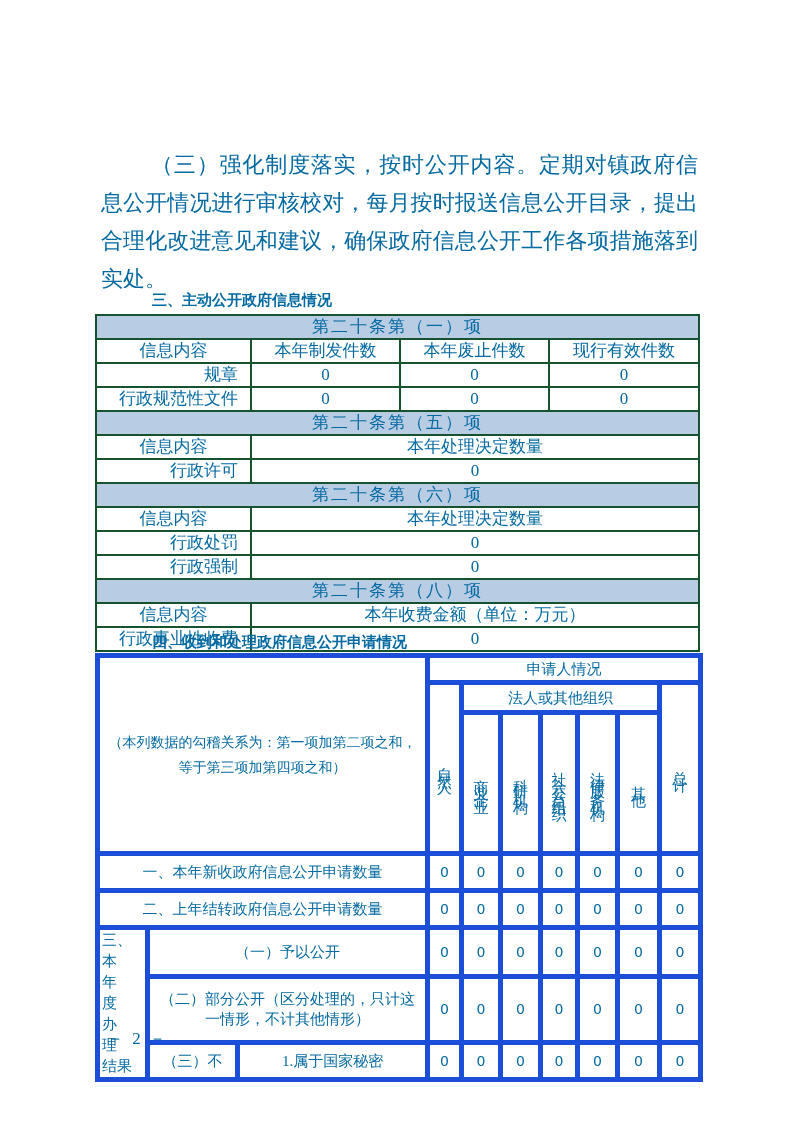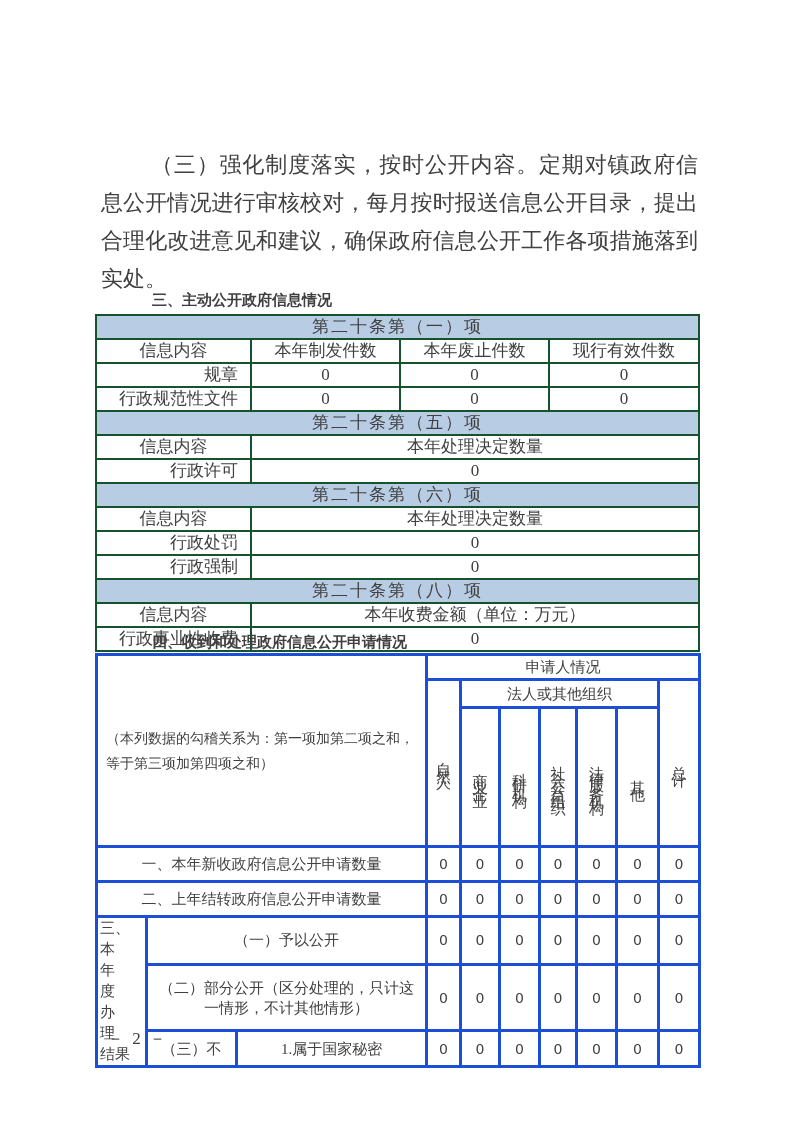--- a/index.html
+++ b/index.html
@@ -1,18 +1,18 @@
 <!DOCTYPE html>
 <html style="--band-blue: #b8cce4;"><head>
 <meta charset="utf-8">
 <style>
   html,body { margin:0; padding:0; background:#ffffff; }
   .page {
     position:relative; width:793px; height:1122px; background:#ffffff;
-    font-family:"Liberation Serif","DejaVu Serif",serif; color:#404040;
+    font-family:"Liberation Serif","DejaVu Serif",serif; color:#0369a1;
     overflow:hidden;
   }
   .para {
     position:absolute; left:101px; top:146px; width:597px;
     font-size:22px; line-height:38px; text-align:justify;
     text-indent:50px; margin:0;
   }
   .h {
     position:absolute; left:95px; margin:0; padding-left:57px;
     font-family:"Liberation Sans","DejaVu Sans",sans-serif;
@@ -29,33 +29,33 @@
     border:2px solid #14532d; height:22px; padding:0 12px;
     text-align:center; line-height:20px; overflow:hidden; white-space:nowrap;
   }
   .t1 tr.band td { background:var(--band-blue,#b8cce4); letter-spacing:2px; }
   .t1 td.lbl { text-align:right; padding-left:7px; }
 
   
   .t2 { position:absolute; left:95px; top:653px; width:603px; font-size:15px; }
   .t2 { border:2px solid #000; }
   .t2 td {
-    border:3px solid #1d4ed8; padding:0 4px; text-align:center;
+    border:5px solid #1d4ed8; padding:0 4px; text-align:center;
     vertical-align:middle; line-height:20px; overflow:hidden;
   }
   .t2 tr.hr1 td { height:22px; }
   .t2 tr.hr2 td { height:25px; }
   .t2 tr.hr3 td { height:136px; }
   .t2 tr.dr  td { height:32px; }
   .t2 tr.dr3a td { height:28px; }
   .t2 tr.dr3b td { height:36px; }
   .t2 tr.dr3c td { height:20px; line-height:18px; }
   .t2 tr.thick td { border-top-width:2px; }
   .t2 td.note {
-    text-align:left; white-space:pre-line; padding:0 8px;
+    text-align:center; white-space:pre-line; padding:0 8px;
     font-size:14px; line-height:25px;
   }
   .t2 td.rowlabel { text-align:center; padding:0 7px; }
   .t2 td.vert span {
     writing-mode:vertical-rl; text-orientation:upright;
     letter-spacing:7px; display:inline-block;
   }
   .t2 td.grp {
     white-space:pre-line; text-align:left; padding:0 2px;
     line-height:21px; vertical-align:middle;margin-top:48px;

